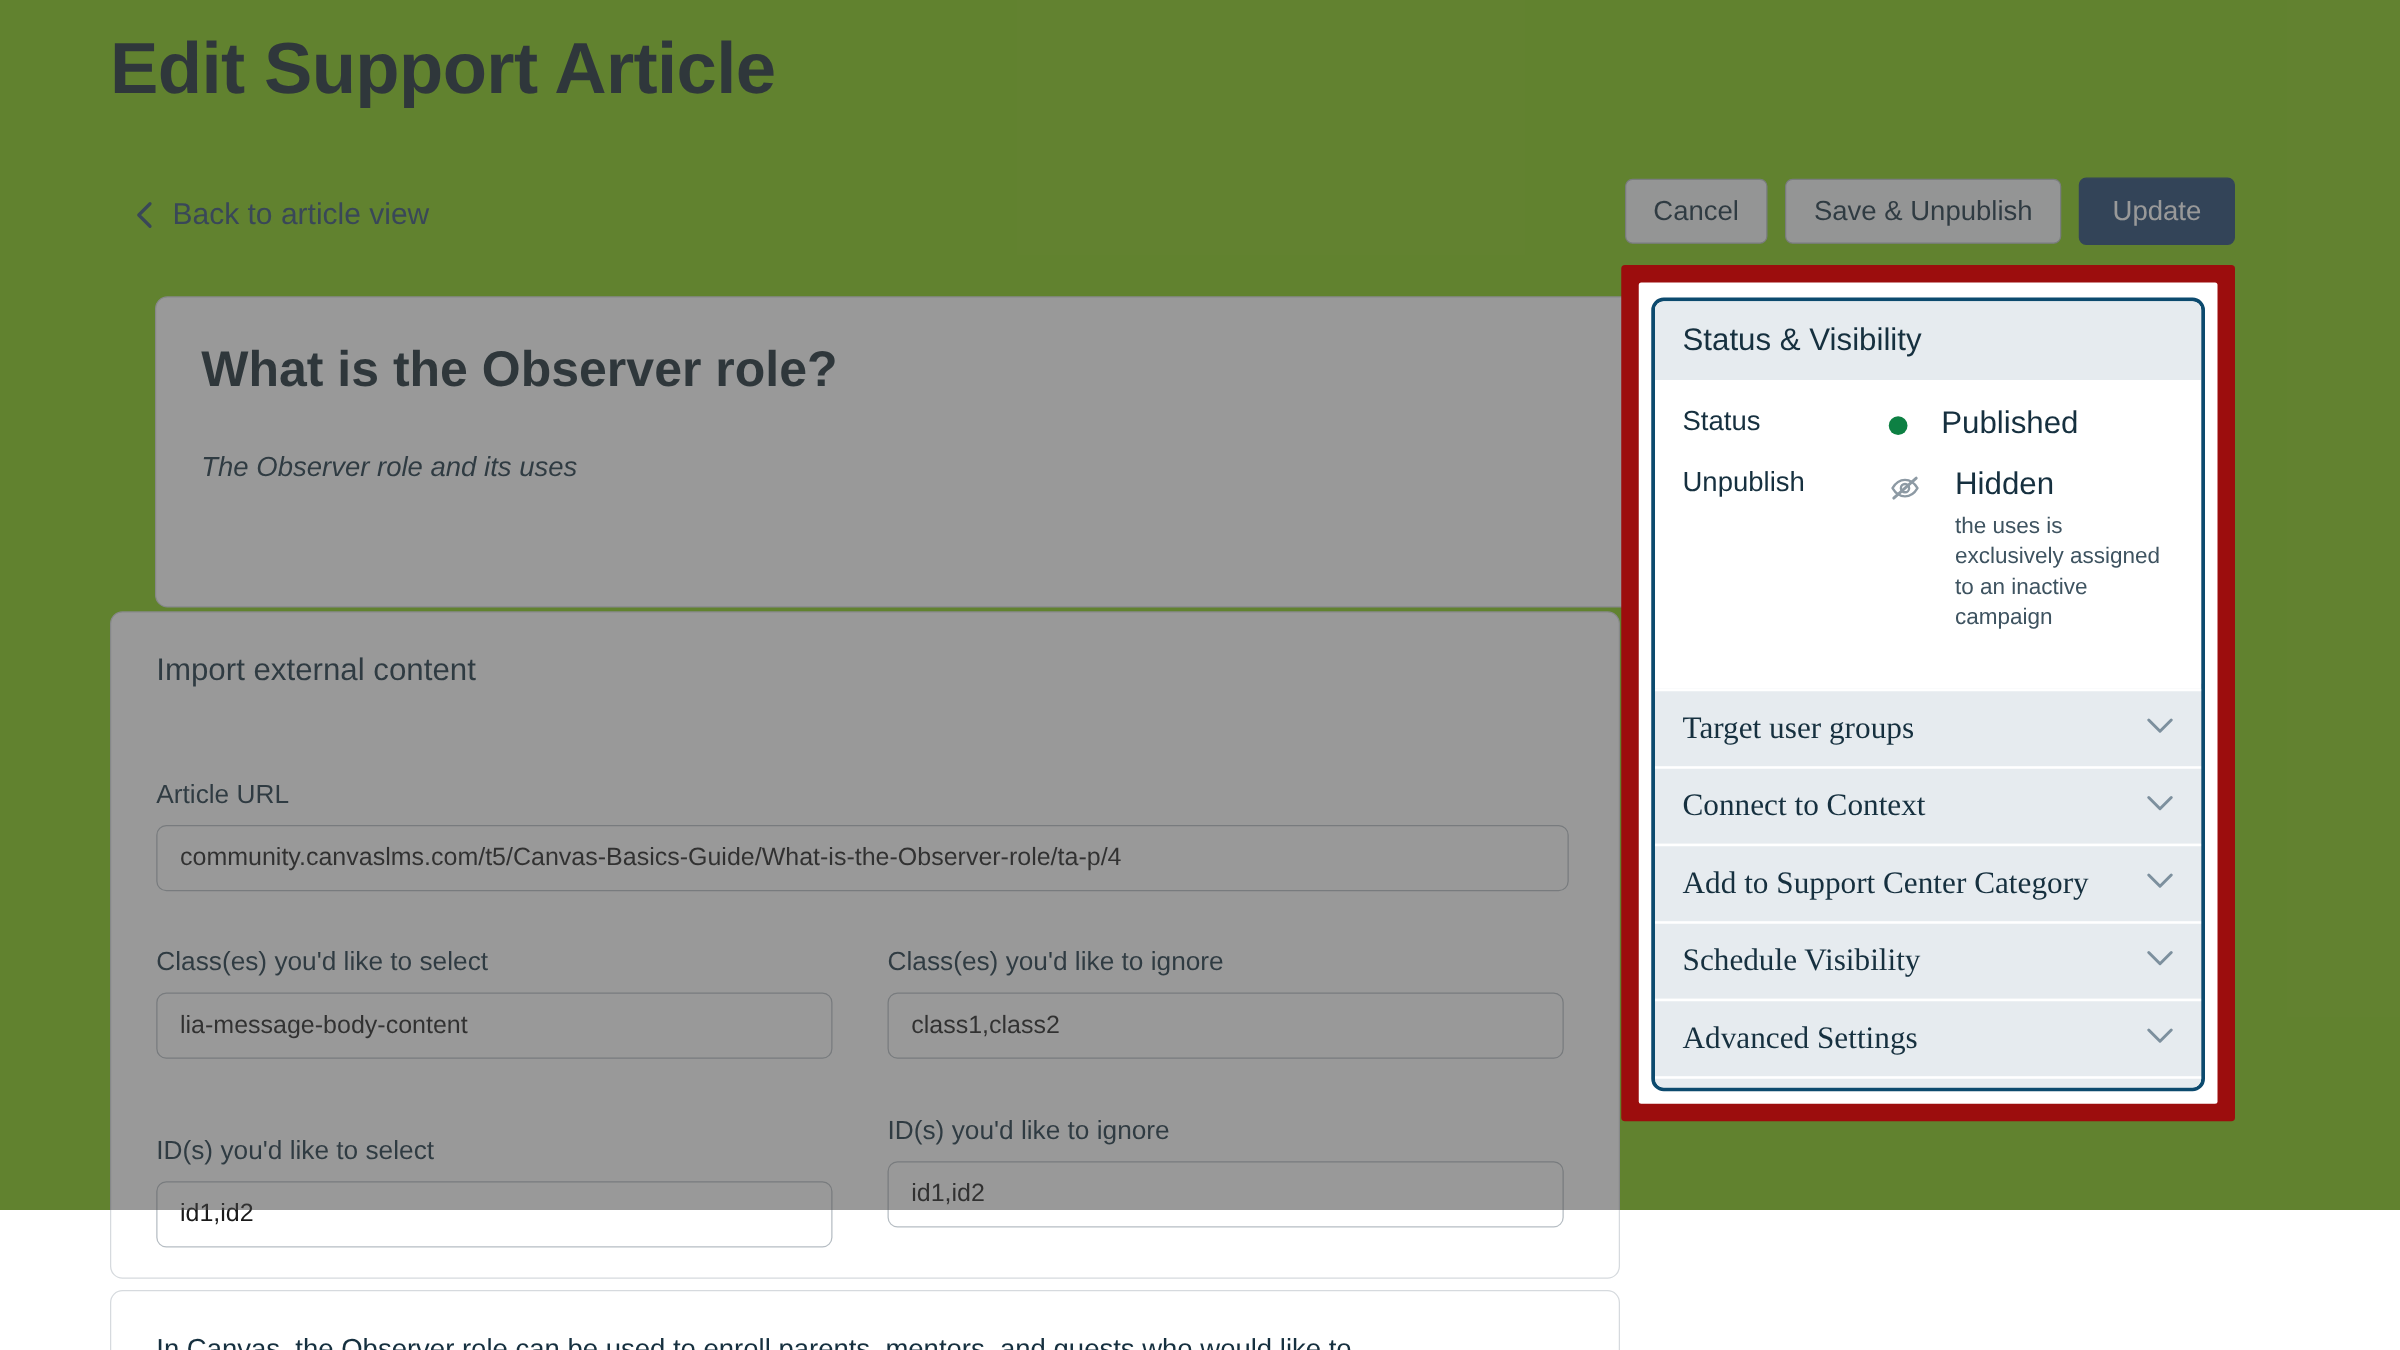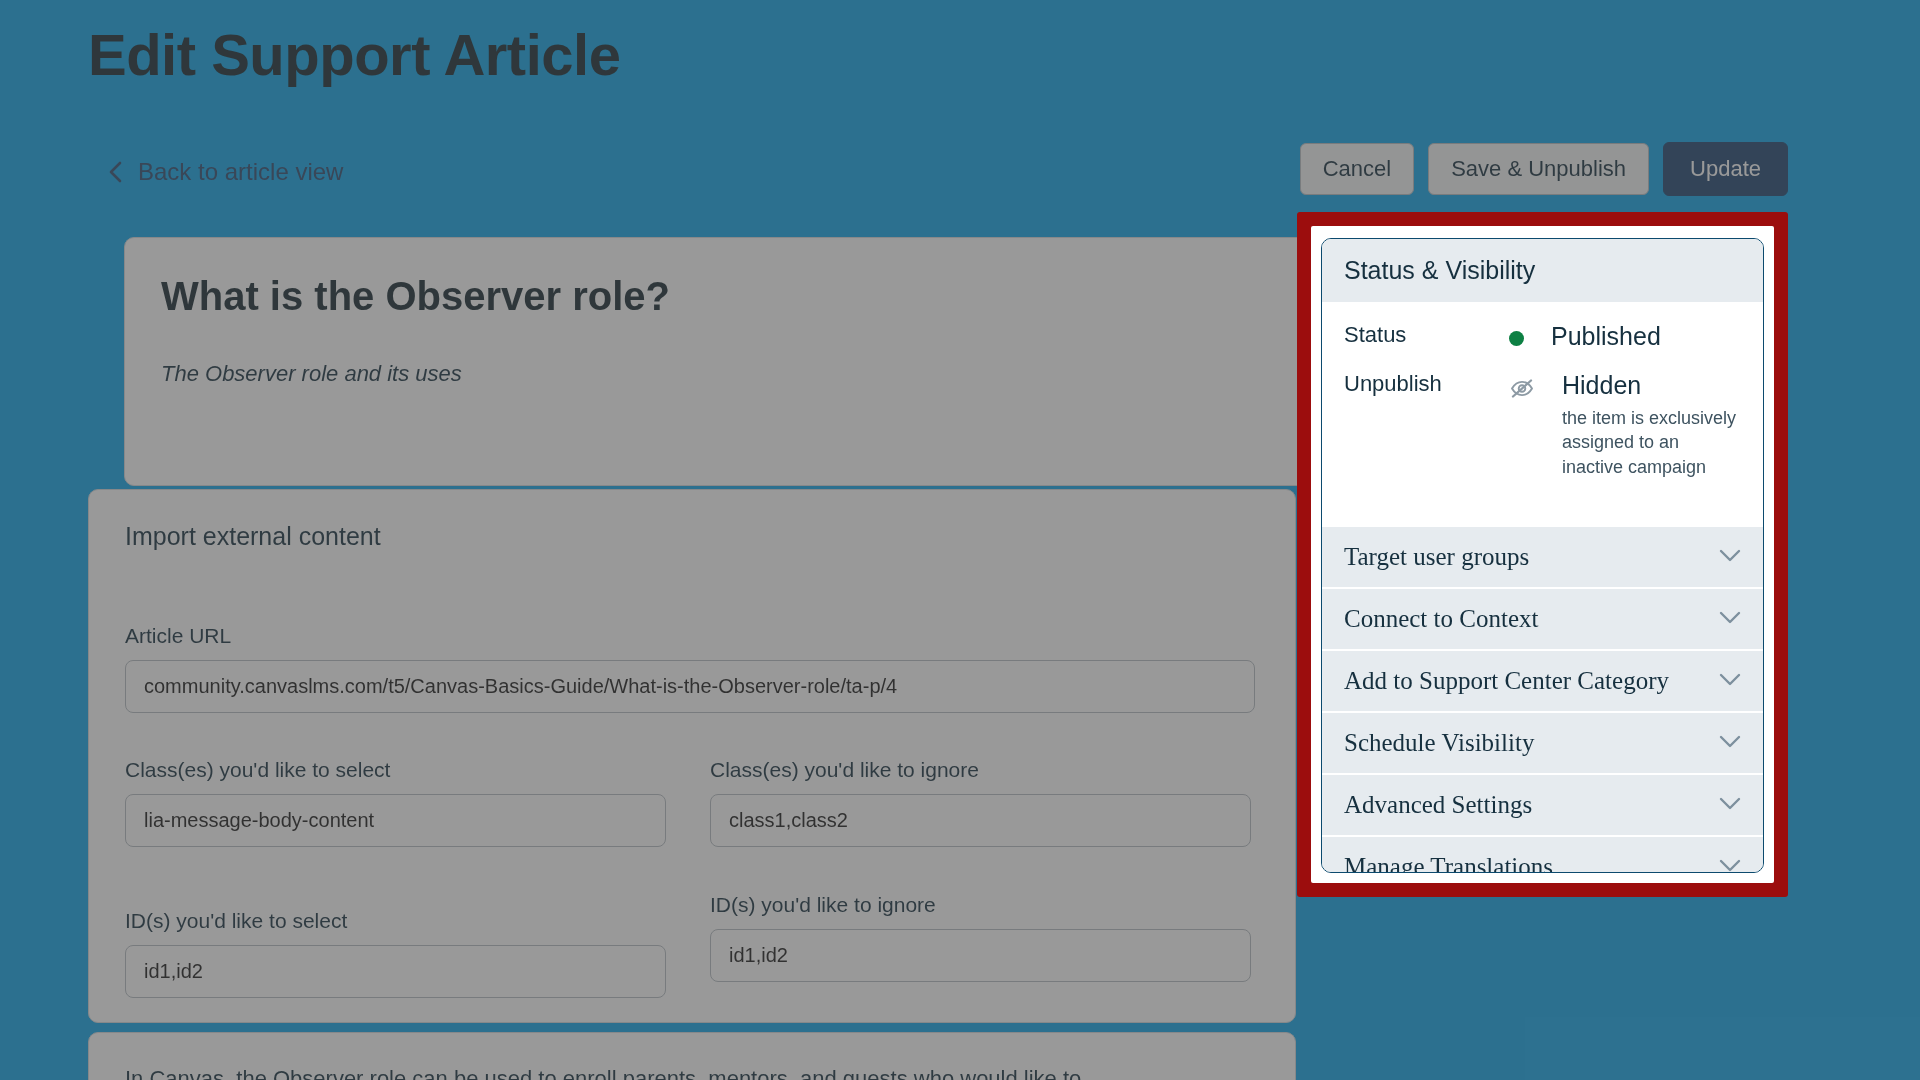--- a/index.html
+++ b/index.html
@@ -2,21 +2,21 @@
 <html><head>
 <meta charset="utf-8">
 <style>
   * { box-sizing: border-box; margin: 0; padding: 0; }
   html, body {
     width: 1920px; height: 1080px;
     overflow: hidden;
     font-family: "Liberation Sans", sans-serif;
     background: #ffffff;
   }
-  #root { position: relative; width: 1920px; height: 1080px; background: #0ea5e9; }
+  #root { position: relative; width: 1920px; height: 968px; background: #84cc16; }
 
   
   .page {
     position: absolute; inset: 0;
     padding: 0;
   }
   .page-title {
     position: absolute;
     left: 88px; top: 20px;
     font-size: 58px;
@@ -128,21 +128,21 @@
   .highlight-inner {
     width: 100%; height: 100%;
     background: #ffffff;
     border-radius: 2px;
     padding: 12px 10px 10px 10px;
   }
   .side-panel {
     width: 100%; height: 100%;
     background: #ffffff;
     border-radius: 10px;
-    border: 1px solid #0c4a6e;
+    border: 3px solid #0c4a6e;
     overflow: hidden;
     display: flex; flex-direction: column;
   }
   .panel-head {
     background: #e6ebef;
     padding: 17px 22px;
     font-size: 25px;
     color: #16303f;
   }
   .panel-body {
@@ -260,21 +260,21 @@
             <div class="kv-val">
               <span>
                 <svg class="eye-off" viewBox="0 0 26 26" aria-hidden="true">
                   <path d="M3 13.5c2.6-4.4 6.2-6.6 10-6.6s7.4 2.2 10 6.6c-2.6 4.4-6.2 6.6-10 6.6S5.6 17.9 3 13.5z" fill="none" stroke="#8d9aa4" stroke-width="1.9" stroke-linejoin="round"></path>
                   <circle cx="13" cy="13.5" r="3.3" fill="none" stroke="#8d9aa4" stroke-width="1.9"></circle>
                   <line x1="4" y1="21.5" x2="22" y2="5.5" stroke="#8d9aa4" stroke-width="2.3" stroke-linecap="round"></line>
                 </svg>
               </span>
               <div>
                 <div class="kv-main">Hidden</div>
-                <div class="kv-note">the item is exclusively assigned to an inactive campaign</div>
+                <div class="kv-note">the uses is exclusively assigned to an inactive campaign</div>
               </div>
             </div>
           </div>
         </div>
 
         <div class="acc-list">
           <div class="acc-item">
             <span class="acc-label">Target user groups</span>
             <span>
               <svg class="chev-down" viewBox="0 0 22 13">

